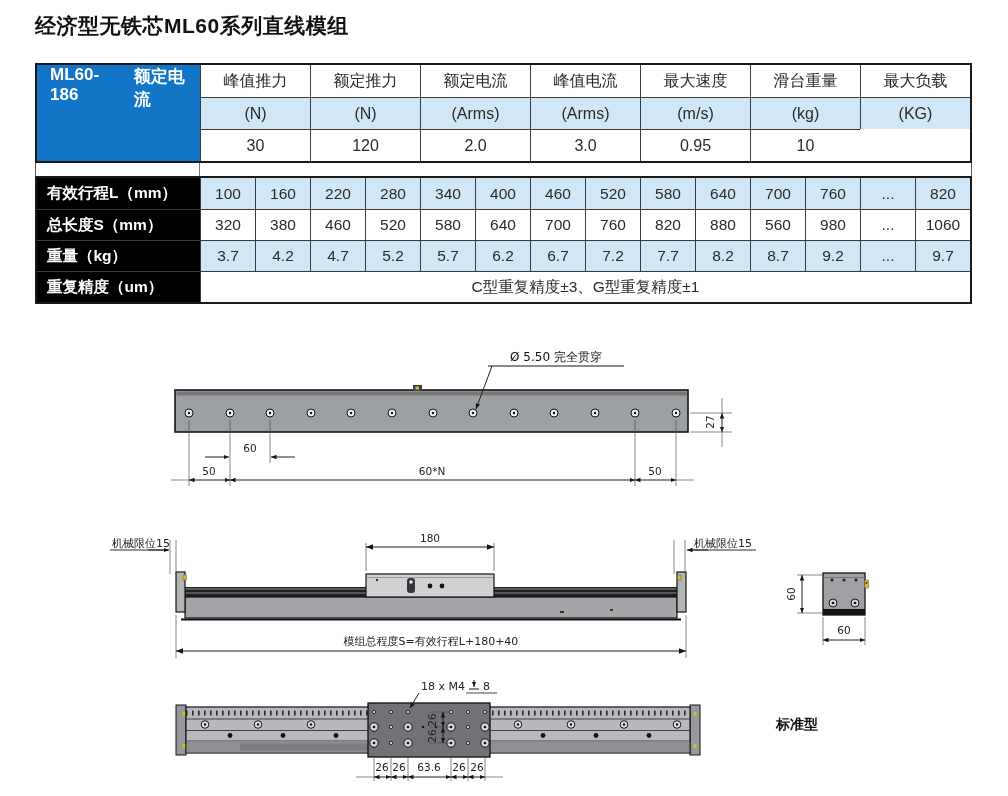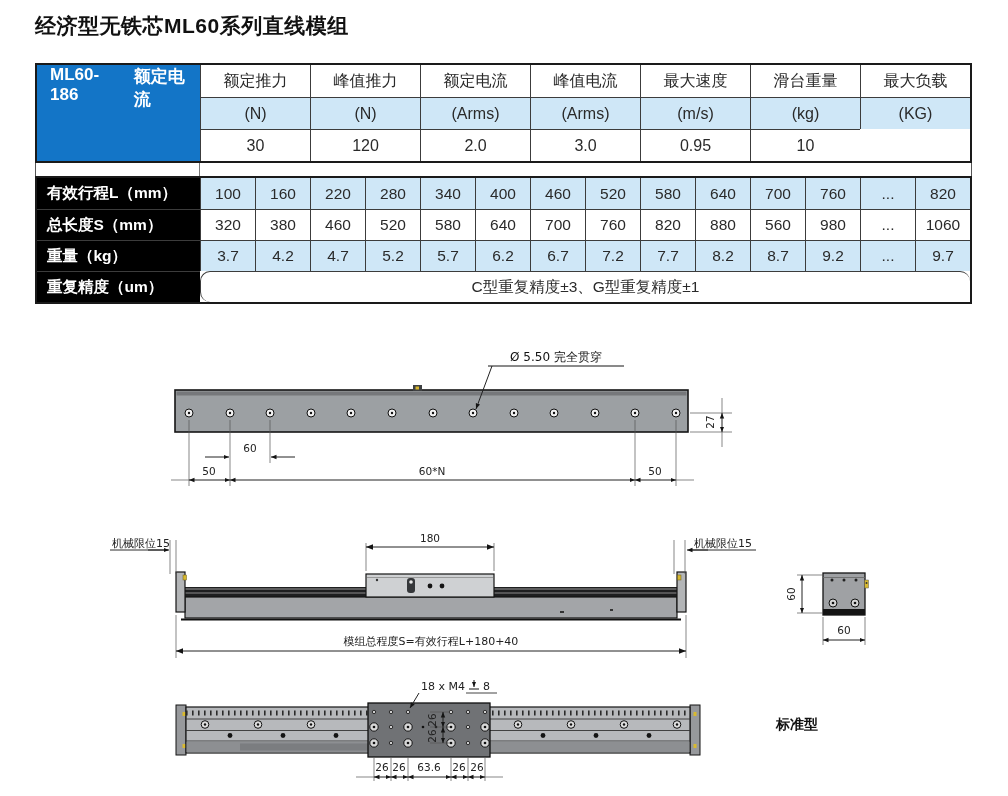--- a/index.html
+++ b/index.html
@@ -24,21 +24,21 @@
              border-left:1.5px solid #555;border-right:1.5px solid #555;}
   .gap-strip .vline{position:absolute;left:163px;top:0;width:0;height:13px;border-left:1px solid #777;}
 
   
   .dim-table{position:absolute;left:35px;top:176px;width:937px;box-sizing:border-box;
              display:grid;grid-template-columns:163px repeat(14,1fr);
              grid-template-rows:31px 31px 31px 31px;border:2px solid #1a1a1a;background:#fff;}
   .lab{background:#000000;color:#fff;font-weight:700;justify-content:flex-start;
        padding-left:10px;font-size:16px;}
   .dim-table .cell{font-size:15.5px;}
-  .span14{grid-column:2/16;border-radius:10px;}
+  .span14{grid-column:2/16;}
 
   
   .drawings{position:absolute;left:0;top:330px;}
   .ext{stroke:#555;stroke-width:.7;fill:none;}
   .dim{stroke:#222;stroke-width:1;fill:none;}
   text.dt{font-family:"DejaVu Sans",sans-serif;font-size:10.5px;fill:#222;}
   text.dtc{font-family:"DejaVu Sans",sans-serif;font-size:11px;fill:#222;}
   text.dtl{font-family:"DejaVu Sans",sans-serif;font-size:12px;fill:#111;}
   text.typ{font-family:"Liberation Sans",sans-serif;font-size:14px;font-weight:700;fill:#111;}
 </style>
@@ -47,22 +47,22 @@
 
 <div class="canvas">
 
   <h1 class="title">经济型无铁芯ML60系列直线模组</h1>
 
   <div class="spec-table">
     <div class="cell model">
       <div>ML60-186</div>
       <div>额定电流</div>
     </div>
+    <div class="cell r1">峰值推力</div>
     <div class="cell r1">额定推力</div>
-    <div class="cell r1">峰值推力</div>
     <div class="cell r1">额定电流</div>
     <div class="cell r1">峰值电流</div>
     <div class="cell r1">最大速度</div>
     <div class="cell r1">滑台重量</div>
     <div class="cell r1">最大负载</div>
     <div class="cell lb">(N)</div>
     <div class="cell lb">(N)</div>
     <div class="cell lb">(Arms)</div>
     <div class="cell lb">(Arms)</div>
     <div class="cell lb">(m/s)</div>

